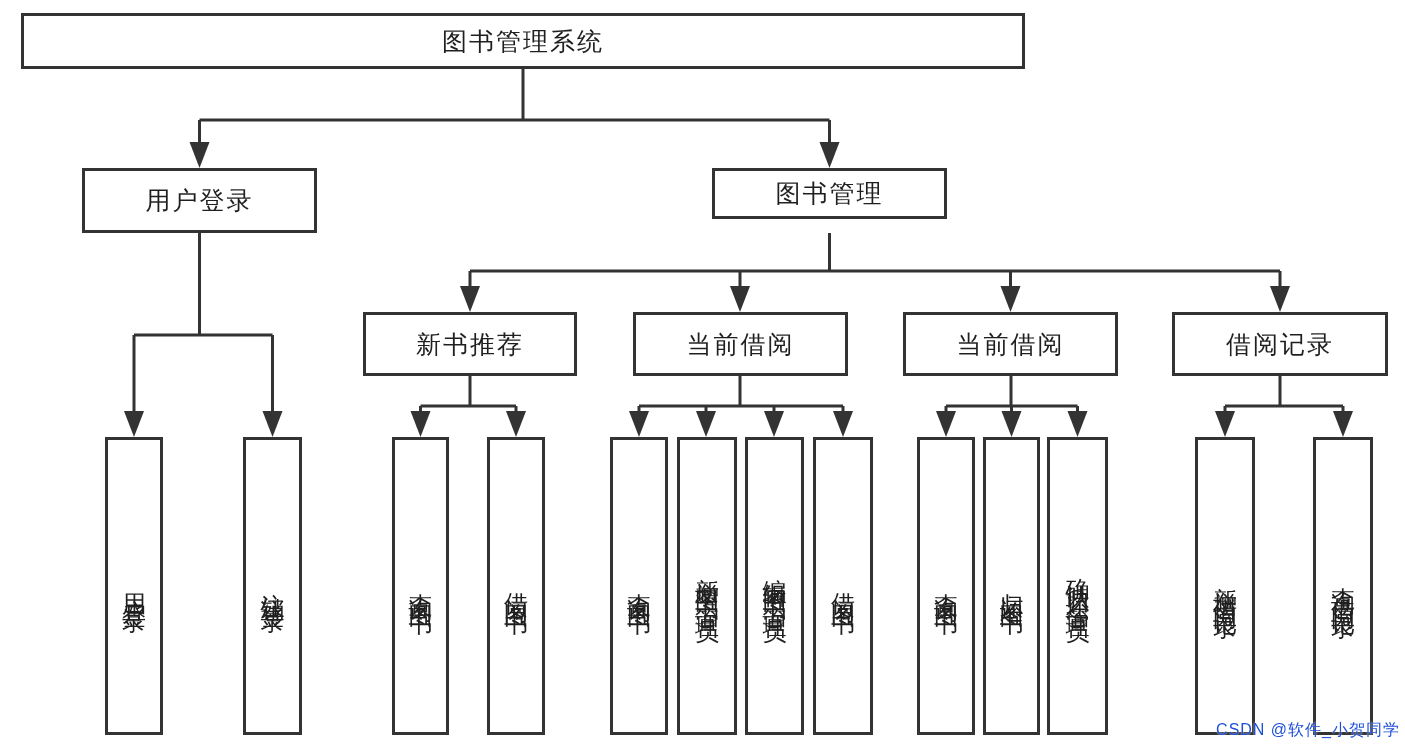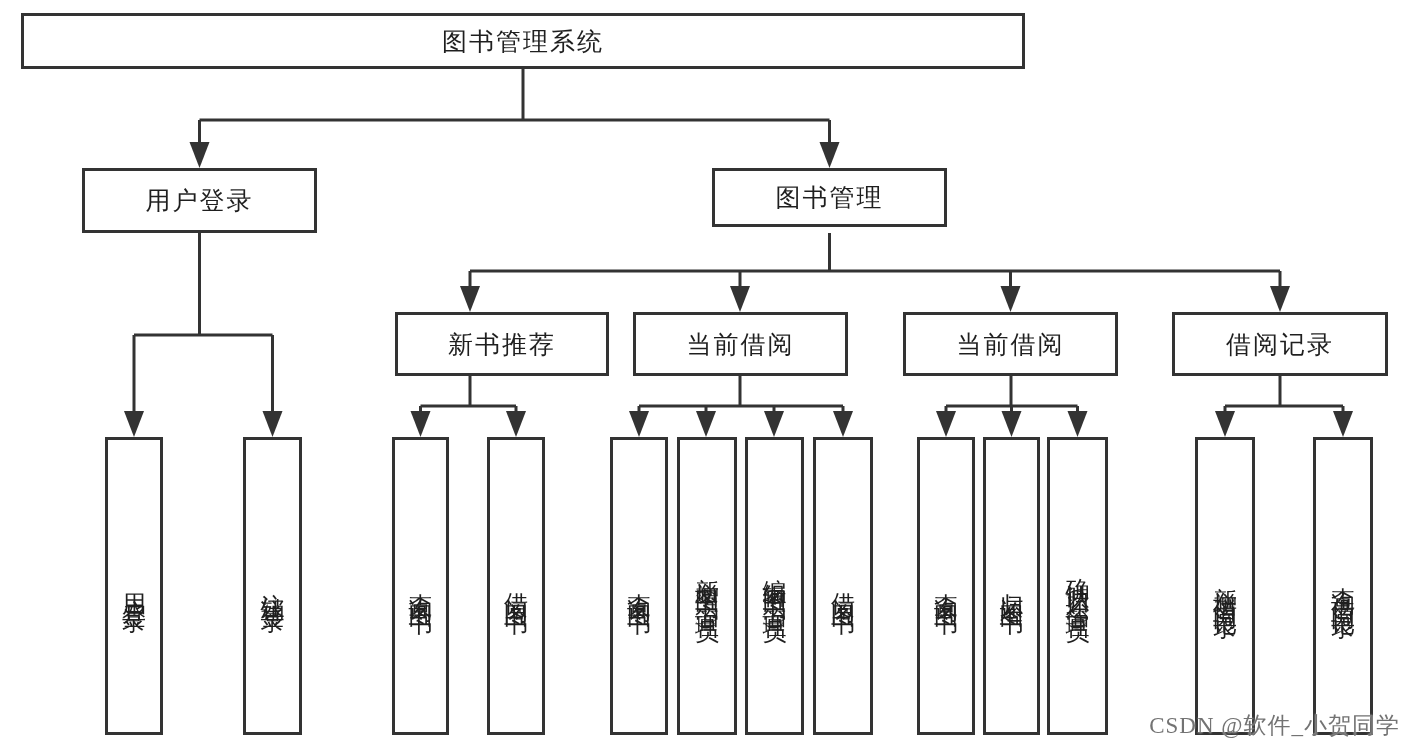--- a/index.html
+++ b/index.html
@@ -1,21 +1,21 @@
 <!DOCTYPE html>
 <html><head>
 <meta charset="utf-8">
 <style>
   html, body { margin: 0; padding: 0; background: #ffffff; }
   .stage {
     position: relative;
     width: 1405px;
     height: 747px;
     background: #ffffff;
-    font-family: Liberation Serif, serif;
+    font-family: Liberation Sans, sans-serif;
     overflow: hidden;
     border-radius: 30px;
   }
   .wires {
     position: absolute;
     left: 0; top: 0;
     width: 1405px; height: 747px;
     pointer-events: none;
   }
   .node {
@@ -39,22 +39,22 @@
     writing-mode: vertical-rl;
     text-orientation: mixed;
     font-size: 24px;
     letter-spacing: 6px;
     white-space: normal;
     line-height: 1;
   }
   
   #nd-root        { left: 21px;   top: 13px;  width: 1004px; height: 56px; }
   #nd-user-login  { left: 82px;   top: 168px; width: 235px;  height: 65px; }
-  #nd-book-mgmt   { left: 712px;  top: 168px; width: 235px;  height: 59px; }
-  #nd-new-rec     { left: 363px;  top: 312px; width: 214px;  height: 64px; margin-left: 32px; }
+  #nd-book-mgmt   { left: 712px;  top: 168px; width: 235px;  height: 51px; }
+  #nd-new-rec     { left: 363px;  top: 312px; width: 214px;  height: 64px; }
   #nd-book-borrow { left: 633px;  top: 312px; width: 215px;  height: 64px; }
   #nd-cur-borrow  { left: 903px;  top: 312px; width: 215px;  height: 64px; align-items: center; }
   #nd-borrow-rec  { left: 1172px; top: 312px; width: 216px;  height: 64px; text-align: right; }
   .leaf { top: 437px; height: 298px; }
   #lf-user-login  { left: 105px;  width: 58px; }
   #lf-logout      { left: 243px;  width: 59px; }
   #lf-rec-query   { left: 392px;  width: 57px; }
   #lf-rec-borrow  { left: 487px;  width: 58px; }
   #lf-bb-query    { left: 610px;  width: 58px; }
   #lf-bb-add      { left: 677px;  width: 60px; }
@@ -62,23 +62,23 @@
   #lf-bb-borrow   { left: 813px;  width: 60px; }
   #lf-cb-query    { left: 917px;  width: 58px; }
   #lf-cb-return   { left: 983px;  width: 57px; }
   #lf-cb-confirm  { left: 1047px; width: 61px; }
   #lf-br-add      { left: 1195px; width: 60px; }
   #lf-br-query    { left: 1313px; width: 60px; }
   .watermark {
     position: absolute;
     right: 5px;
     bottom: 6px;
-    font-size: 23px;
+    font-size: 16px;
     letter-spacing: 1px;
-    color: #737373;
+    color: #1d4ed8;
     text-shadow: 0 0 2px rgba(255,255,255,0.9);
     z-index: 3;
     white-space: nowrap;
   }
 </style>
 </head>
 <body>
 
 <div class="stage">
 

